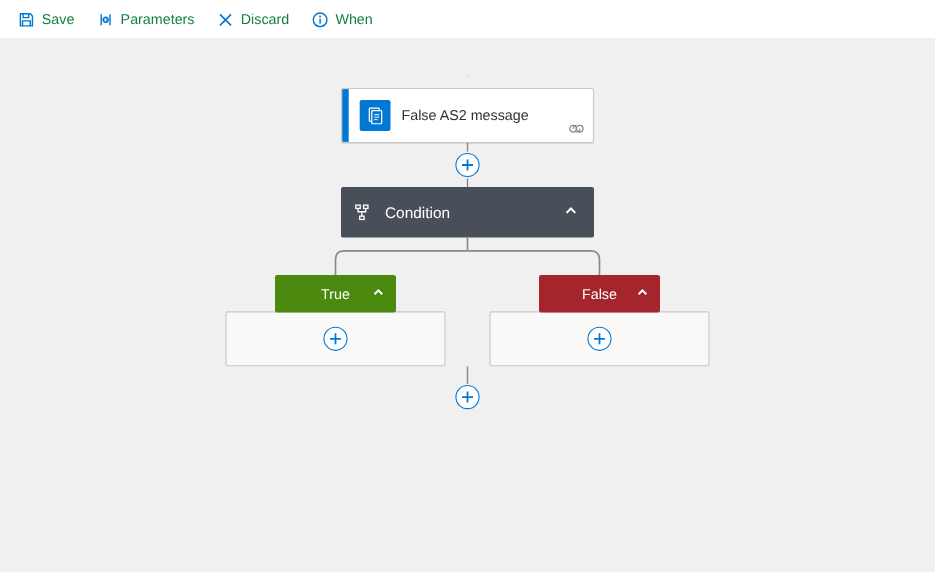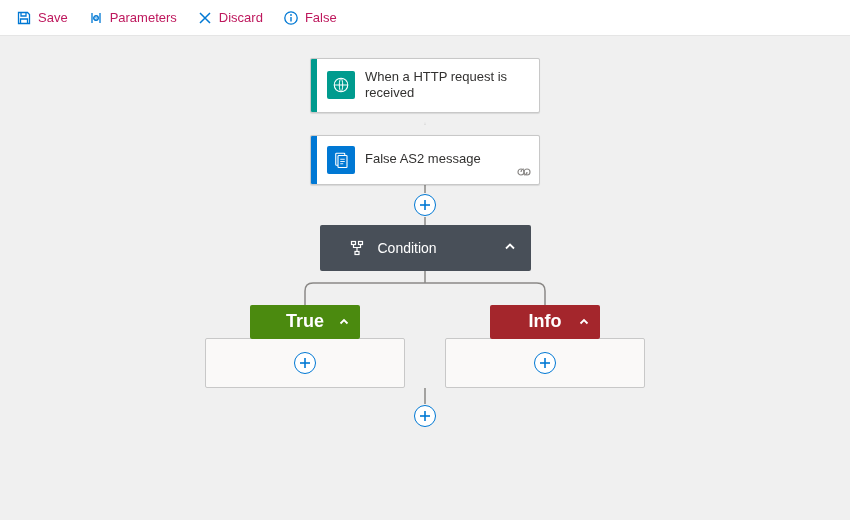--- a/index.html
+++ b/index.html
@@ -21,21 +21,21 @@
       gap: 4px;
       border-bottom: 1px solid #e5e5e5;
       background: #fff;
     }
     .tb-btn {
       display: inline-flex;
       align-items: center;
       gap: 6px;
       padding: 4px 8px;
       cursor: pointer;
-      color: #be185d;
+      color: #15803d;
       font-size: 13px;
     }
     .tb-icon {
       width: 16px; height: 16px;
       display: inline-flex;
       align-items: center; justify-content: center;
     }
     .tb-icon svg { width: 16px; height: 16px; }
 
     
@@ -120,26 +120,26 @@
       display: flex; align-items: center; justify-content: center;
       cursor: pointer;
       color: #0078d4;
       font-size: 16px;
       line-height: 1;
     }
     .plus-btn svg { width: 12px; height: 12px; stroke: #0078d4; }
 
     
     .cond {
-      width: 211px;
+      width: 230px;
       background: #484f58;
       color: #fff;
       display: flex;
       align-items: center;
-      padding: 14px 28px;
+      padding: 14px 10px;
       gap: 12px;
       border-radius: 2px;
       position: relative;
     }
     .cond .cond-icon {
       width: 18px; height: 18px;
       display: flex; align-items: center; justify-content: center;
     }
     .cond .cond-icon svg { width: 16px; height: 16px; stroke: #fff; fill: none; }
     .cond-title { font-size: 14px; font-weight: 400; }
@@ -170,22 +170,22 @@
       width: 200px;
     }
     .result-chip {
       display: flex;
       align-items: center;
       justify-content: center;
       gap: 24px;
       width: 110px;
       height: 34px;
       color: #fff;
-      font-size: 18px;
-      font-weight: 700;
+      font-size: 13px;
+      font-weight: 400;
       border-radius: 2px;
       position: relative;
     }
     .result-chip.true  { background: #4b8a0f; }
     .result-chip.false { background: #a4262c; }
     .result-caret { position: absolute; right: 10px; top: 50%; transform: translateY(-50%); }
     .result-caret svg { width: 12px; height: 12px; stroke: #fff; fill: none; }
     .branch-box {
       margin-top: -1px;
       width: 200px;
@@ -227,39 +227,27 @@
     <span>Discard</span>
   </div>
   <div class="tb-btn">
     <span class="tb-icon">
       <svg viewBox="0 0 16 16">
           <circle cx="8" cy="8" r="6.2" fill="none" stroke="#0078d4" stroke-width="1.3"></circle>
           <circle cx="8" cy="5" r="0.9" fill="#0078d4"></circle>
           <rect x="7.3" y="7" width="1.4" height="4.5" fill="#0078d4"></rect>
         </svg>
     </span>
-    <span>False</span>
+    <span>When</span>
   </div>
 </div>
 
 <div class="canvas">
   <div class="flow">
 
-    <div class="card">
-      <div class="card-accent" style="background:#009b8e"></div>
-      <div class="card-body">
-        <div class="card-icon" style="background:#009b8e">
-          <svg viewBox="0 0 24 24">
-              <circle cx="12" cy="12" r="9" fill="none" stroke="#fff" stroke-width="1.5"></circle>
-              <path d="M3 12h18 M12 3c3 2 3 16 0 18 M12 3c-3 2-3 16 0 18" fill="none" stroke="#fff" stroke-width="1.3"></path>
-            </svg>
-        </div>
-        <div class="card-title">When a HTTP request is received</div>
-      </div>
-    </div>
 
     <div class="arrow">
       <svg viewBox="0 0 18 26">
           <line x1="9" y1="0" x2="9" y2="18" stroke="#8a8886" stroke-width="1.5"></line>
           <path d="M5 16 L9 22 L13 16" fill="none" stroke="#8a8886" stroke-width="1.5"></path>
         </svg>
     </div>
 
     <div class="card">
       <div class="card-accent" style="background:#0078d4"></div>
@@ -337,21 +325,21 @@
             <svg viewBox="0 0 12 12">
                 <line x1="6" y1="1" x2="6" y2="11" stroke-width="1.6"></line>
                 <line x1="1" y1="6" x2="11" y2="6" stroke-width="1.6"></line>
               </svg>
           </div>
         </div>
       </div>
 
       <div class="branch-col">
         <div class="result-chip false">
-          <span>Info</span>
+          <span>False</span>
           <span class="result-caret"><svg viewBox="0 0 12 12">
                 <path d="M2.5 8 L6 4.5 L9.5 8" stroke-width="1.8"></path>
               </svg></span>
         </div>
         <div class="branch-box">
           <div class="plus-btn">
             <svg viewBox="0 0 12 12">
                 <line x1="6" y1="1" x2="6" y2="11" stroke-width="1.6"></line>
                 <line x1="1" y1="6" x2="11" y2="6" stroke-width="1.6"></line>
               </svg>

